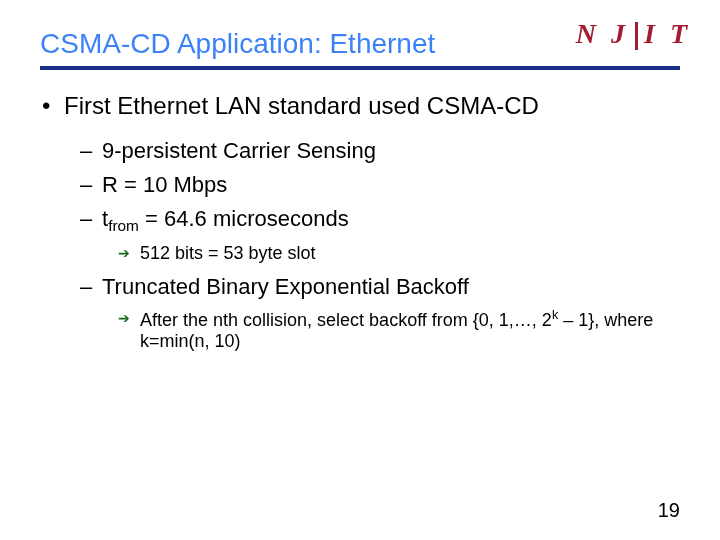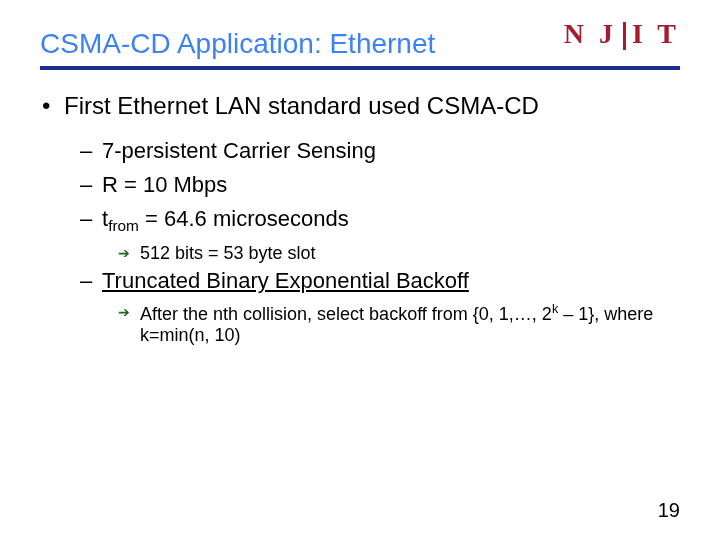--- a/index.html
+++ b/index.html
@@ -15,29 +15,30 @@
   .slide {
     padding: 28px 40px 20px 40px;
     box-sizing: border-box;
     width: 100%;
     height: 100%;
     position: relative;
   }
   .logo {
     position: absolute;
     top: 18px;
-    right: 40px;
+    right: 29px;
     font-family: "Times New Roman", serif;
     font-weight: bold;
     font-size: 28px;
     color: #a51c30;
     letter-spacing: 4px;
     display: flex;
     align-items: center;
     gap: 4px;
+    font-style: italic;
   }
   .logo-bar {
     display: inline-block;
     width: 3px;
     height: 28px;
     background: #a51c30;
     margin: 0 2px;
     position: relative;
     top: 2px;
   }
@@ -111,29 +112,29 @@
     <span>N J</span>
     <span class="logo-bar"></span>
     <span>I T</span>
   </div>
 
   <h1 class="title">CSMA-CD Application:  Ethernet</h1>
   <hr class="hr">
 
   <div class="lvl1">First Ethernet LAN standard used CSMA-CD</div>
 
-  <div class="lvl2">7-persistent Carrier Sensing</div>
+  <div class="lvl2">9-persistent Carrier Sensing</div>
   <div class="lvl2">R = 10 Mbps</div>
   <div class="lvl2">
     <span>t</span><span class="sub">from</span><span> = 64.6 microseconds</span>
   </div>
 
   <div class="lvl3">512 bits = 53 byte slot</div>
 
-  <div class="lvl2" style="margin-top:4px;text-decoration:underline;">Truncated Binary Exponential Backoff</div>
+  <div class="lvl2" style="margin-top:10px;">Truncated Binary Exponential Backoff</div>
 
   <div class="lvl3">
     <span>After the nth collision, select backoff from {0, 1,…, 2</span><span class="sup">k</span><span> – 1}, where k=min(n, 10)</span>
   </div>
 
   <div class="page-num">19</div>
 
 </div>
 
 </body></html>

